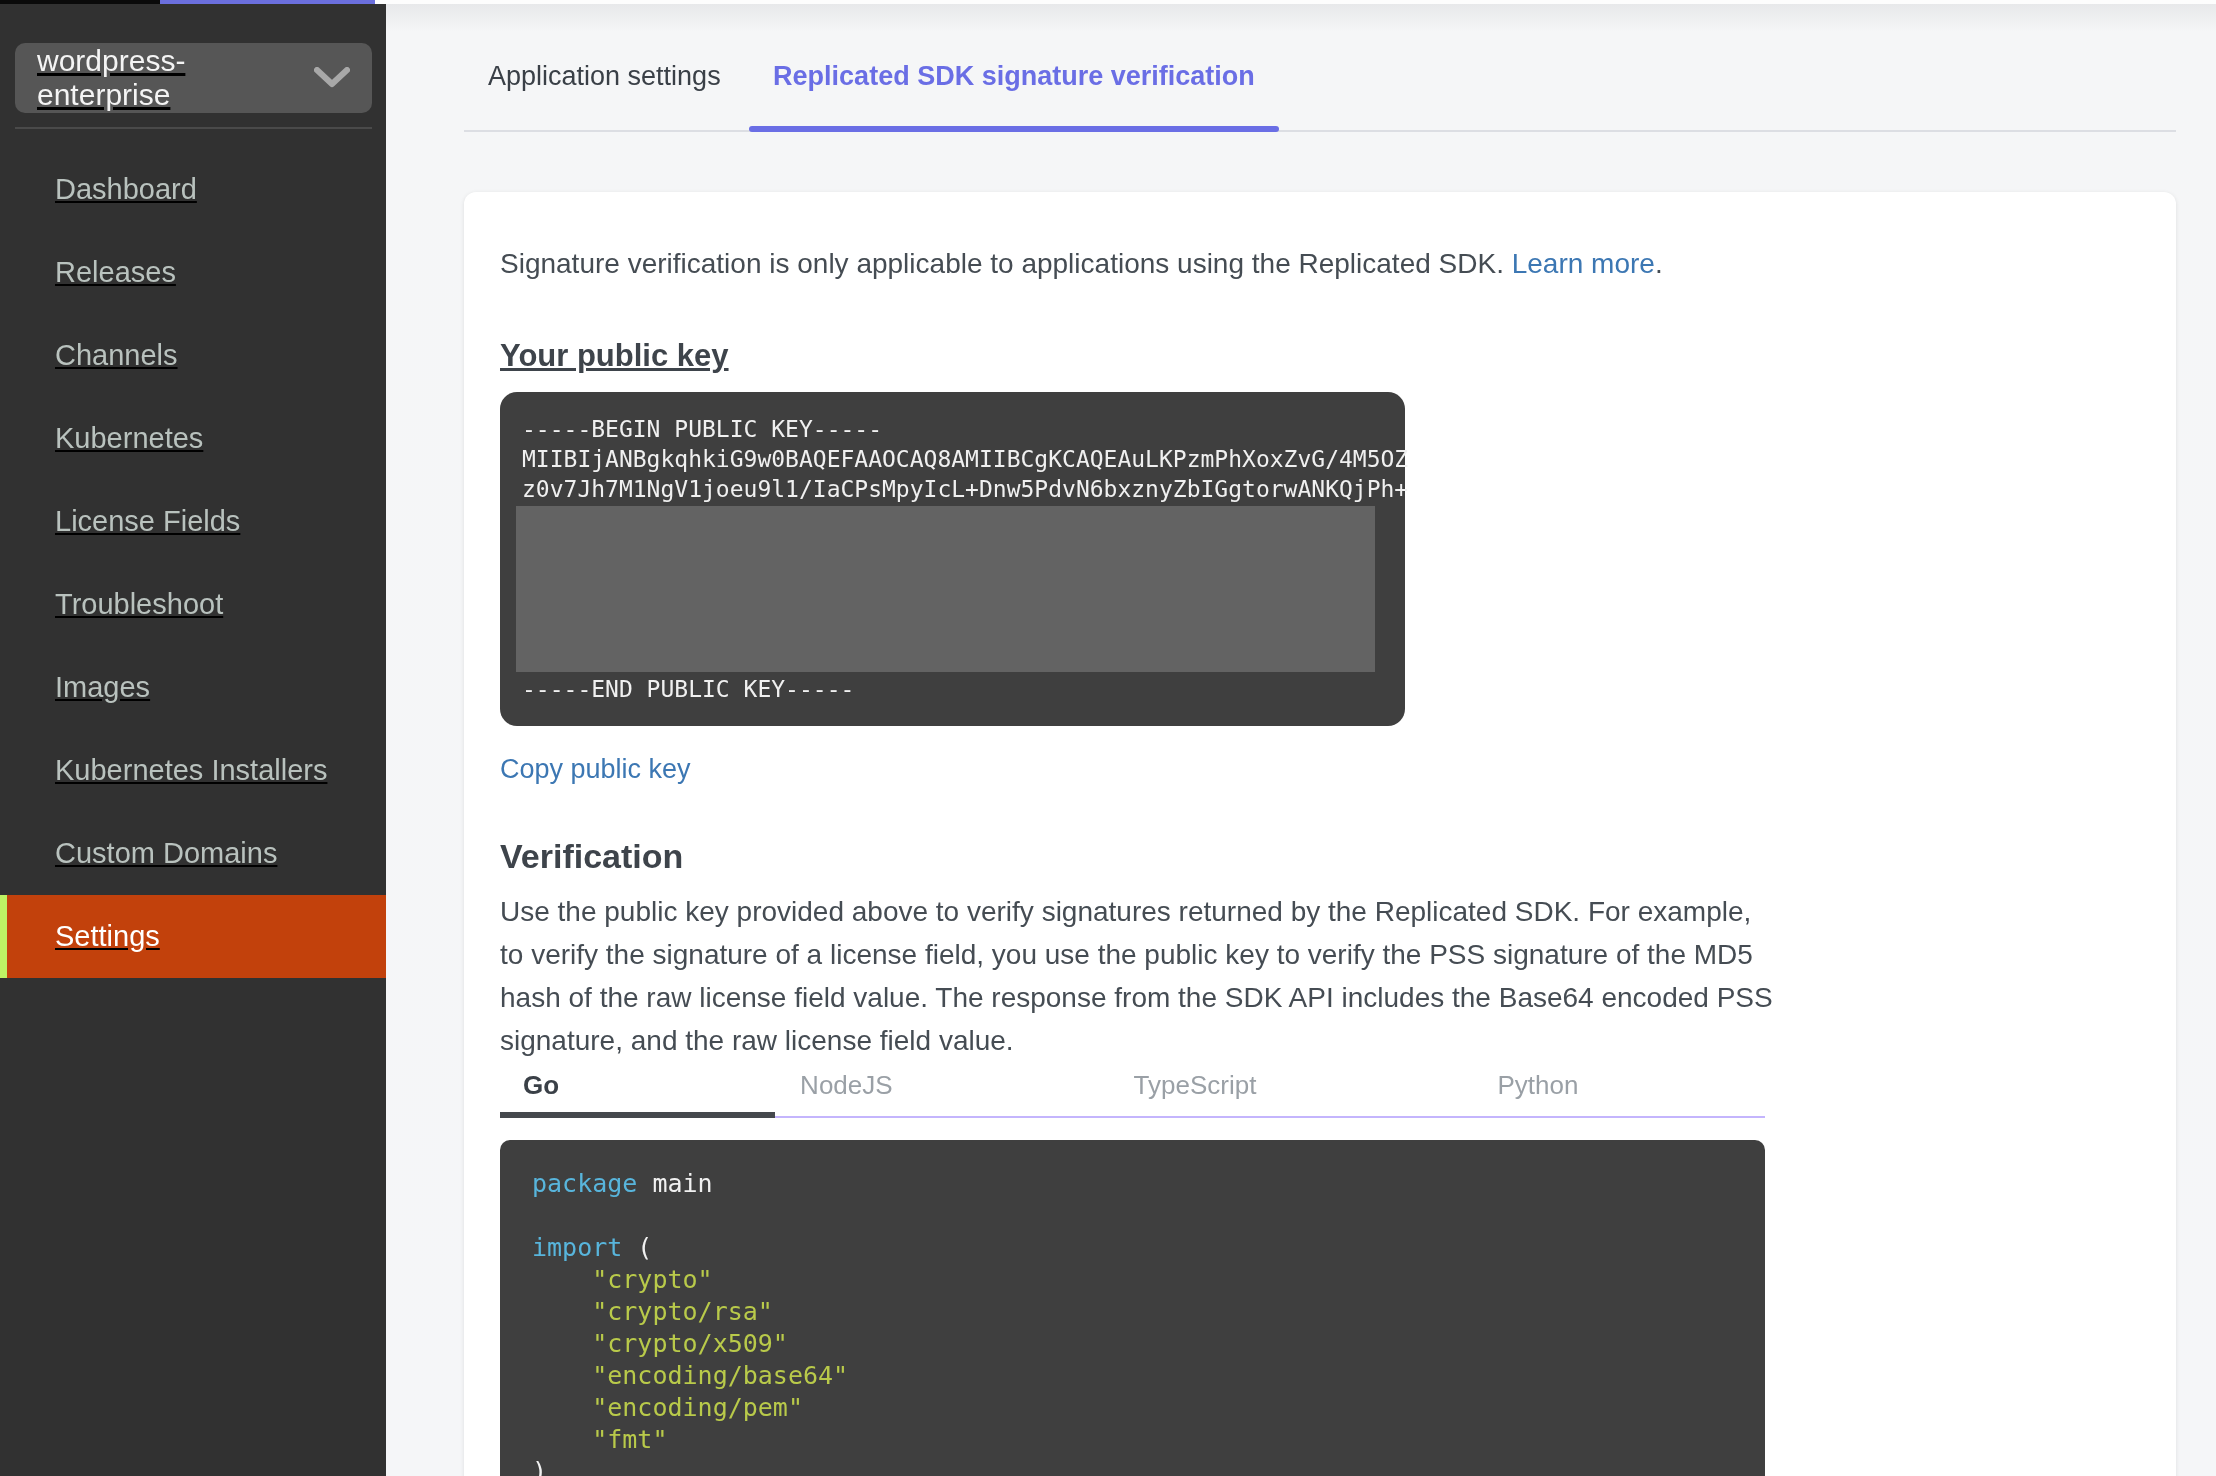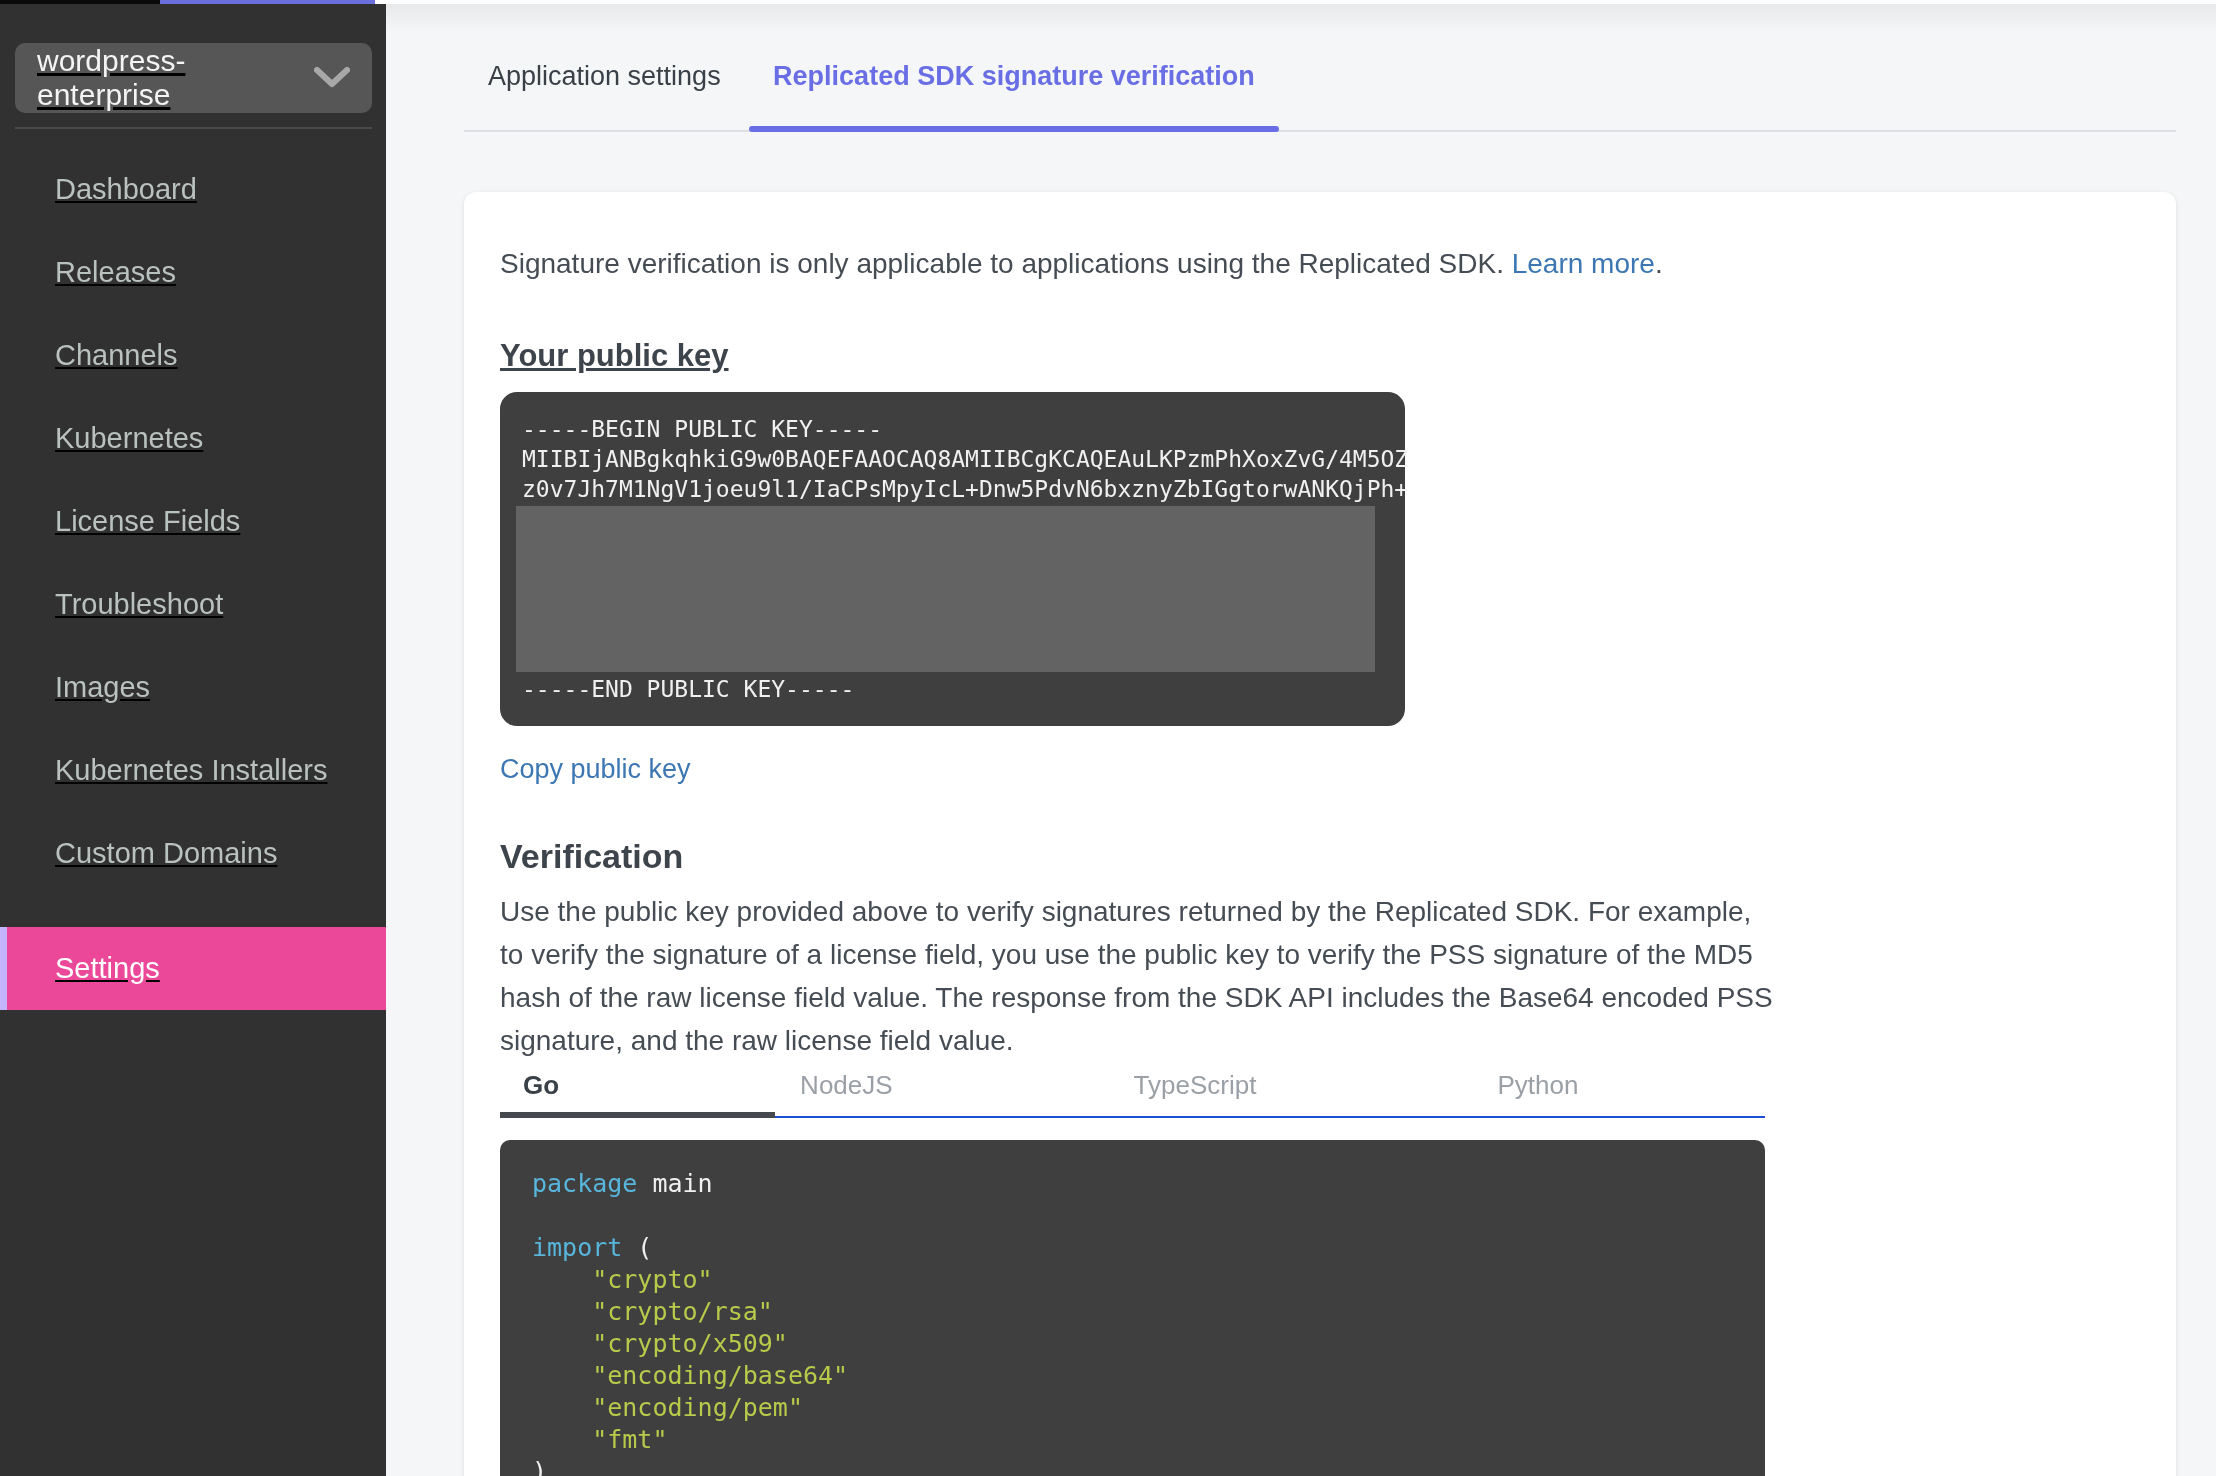--- a/index.html
+++ b/index.html
@@ -19,21 +19,21 @@
   
   .sidebar { width:386px; background:#313131; flex:none; display:flex; flex-direction:column;text-decoration:underline; }
   .app-selector { margin:39px 14px 0 15px; height:70px; background:#565656; border-radius:10px;
     display:flex; align-items:center; justify-content:space-between; padding:0 22px; cursor:pointer; }
   .app-selector .label { color:#f4f4f4; font-size:30px; }
   .app-selector svg { display:block; }
   .sidebar-divider { margin:14px 14px 0 15px; height:2px; background:#4a4a4a; }
   .nav { margin-top:19px; list-style:none; }
   .nav-item { height:83px; display:flex; align-items:center; padding-left:55px;
     color:#b9c2be; font-size:29px; cursor:pointer;text-align:right; }
-  .nav-item.active { background:#ec4899; border-left:7px solid #c4b5fd; padding-left:48px; color:#ffffff;margin-top:32px; }
+  .nav-item.active { background:#c2410c; border-left:7px solid #bef264; padding-left:48px; color:#ffffff; }
 
   
   .main { flex:1; background:linear-gradient(180deg,#e7e8ea 0px,#f5f6f7 28px,#f5f6f8 100%);padding-left:27px; }
 
   .tabbar { margin:56px 40px 0 51px; border-bottom:2px solid #dcdee3; }
   .tab { display:inline-block; position:relative; padding:0 24px 38px; font-size:27px;
     line-height:32px; color:#3a4047; cursor:pointer; }
   .tab.active { color:#6a6ee5; font-weight:700; }
   .tab.active::after { content:""; position:absolute; left:0; right:0; bottom:-2px; height:6px;
     background:#6a6ee5; border-radius:3px; }
@@ -52,21 +52,21 @@
     font-family:"DejaVu Sans Mono", monospace; }
   .pubkey-block { margin-top:14px; width:905px; padding:22px 30px 22px 22px;
     font-size:23px; line-height:30px; }
   .kline { white-space:pre; min-height:30px; }
   .redacted { height:166px; margin:2px 0 2px -6px; background:#636363; }
 
   .copy-link { display:inline-block; margin-top:24px; font-size:27px; line-height:38px; }
 
   .verify-p { margin-top:10px; width:1280px; font-size:28px; line-height:43px; color:#454c53; }
 
-  .codetabs { position:relative; margin-top:8px; width:1265px; border-bottom:2px solid #1d4ed8;
+  .codetabs { position:relative; margin-top:8px; width:1265px; border-bottom:2px solid #c4b5fd;
     display:flex; }
   .codetab { padding:0 23px 16px; margin-right:195px; font-size:26px; line-height:30px;
     color:#9aa0a6; cursor:pointer; white-space:nowrap; }
   .codetab.active { color:#3a4047; font-weight:700; }
   .codetabs .active-bar { position:absolute; left:0; bottom:-2px; width:275px; height:6px;
     background:#45494d; }
 
   .go-block { margin-top:22px; width:1265px; padding:28px 32px; font-size:25px; line-height:32px;
     border-radius:10px; }
   .codeline { white-space:pre; min-height:32px; }

